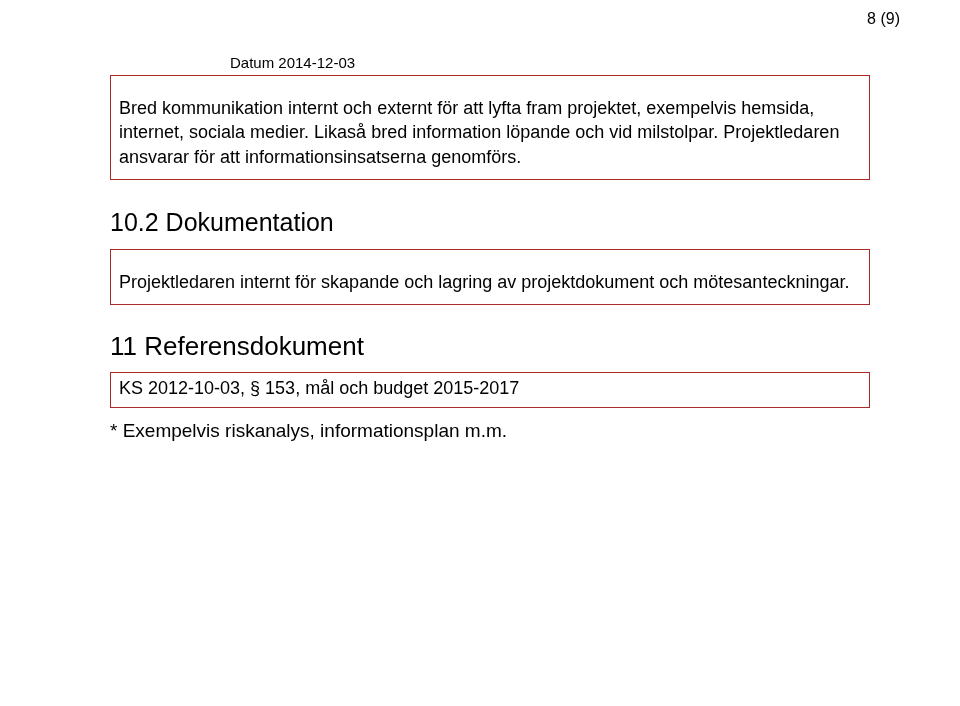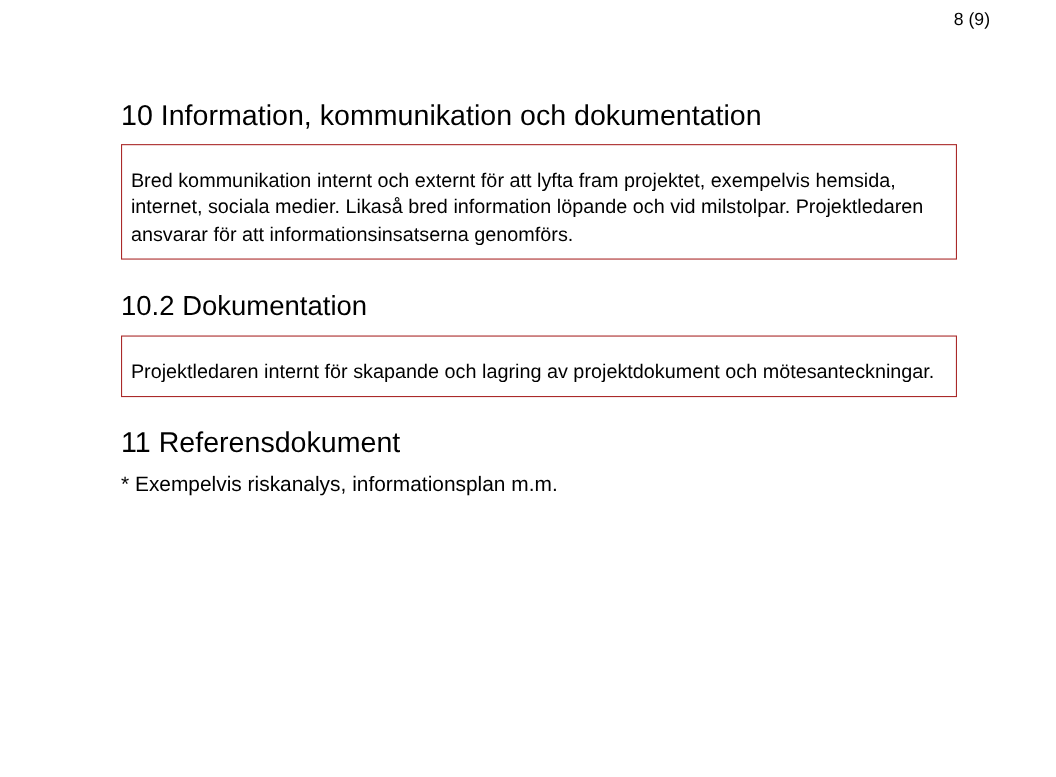--- a/index.html
+++ b/index.html
@@ -57,32 +57,35 @@
     margin-top: 12px;
   }
 </style>
 </head>
 <body>
 
 <div class="page">
 
   <div class="page-number">8 (9)</div>
 
+  <div class="date-line">Datum 2014-12-03</div>
 
-  <div class="h1">10 Information, kommunikation och dokumentation</div>
 
 
   <div class="boxed">
     <p class="p">Bred kommunikation internt och externt för att lyfta fram projektet, exempelvis hemsida, internet, sociala medier. Likaså bred information löpande och vid milstolpar. Projektledaren ansvarar för att informationsinsatserna genomförs.</p>
   </div>
 
   <div class="h2 h2-mid">10.2  Dokumentation</div>
 
   <div class="boxed">
     <p class="p">Projektledaren internt för skapande och lagring av projektdokument och mötesanteckningar.</p>
   </div>
 
   <div class="h1" style="margin-top:26px;">11 Referensdokument</div>
 
+  <div class="boxed" style="padding:3px 8px 5px 8px;">
+    <p class="p">KS 2012-10-03, § 153, mål och budget 2015-2017</p>
+  </div>
 
   <div class="footnote">* Exempelvis riskanalys, informationsplan m.m.</div>
 
 </div>
 
 </body></html>

